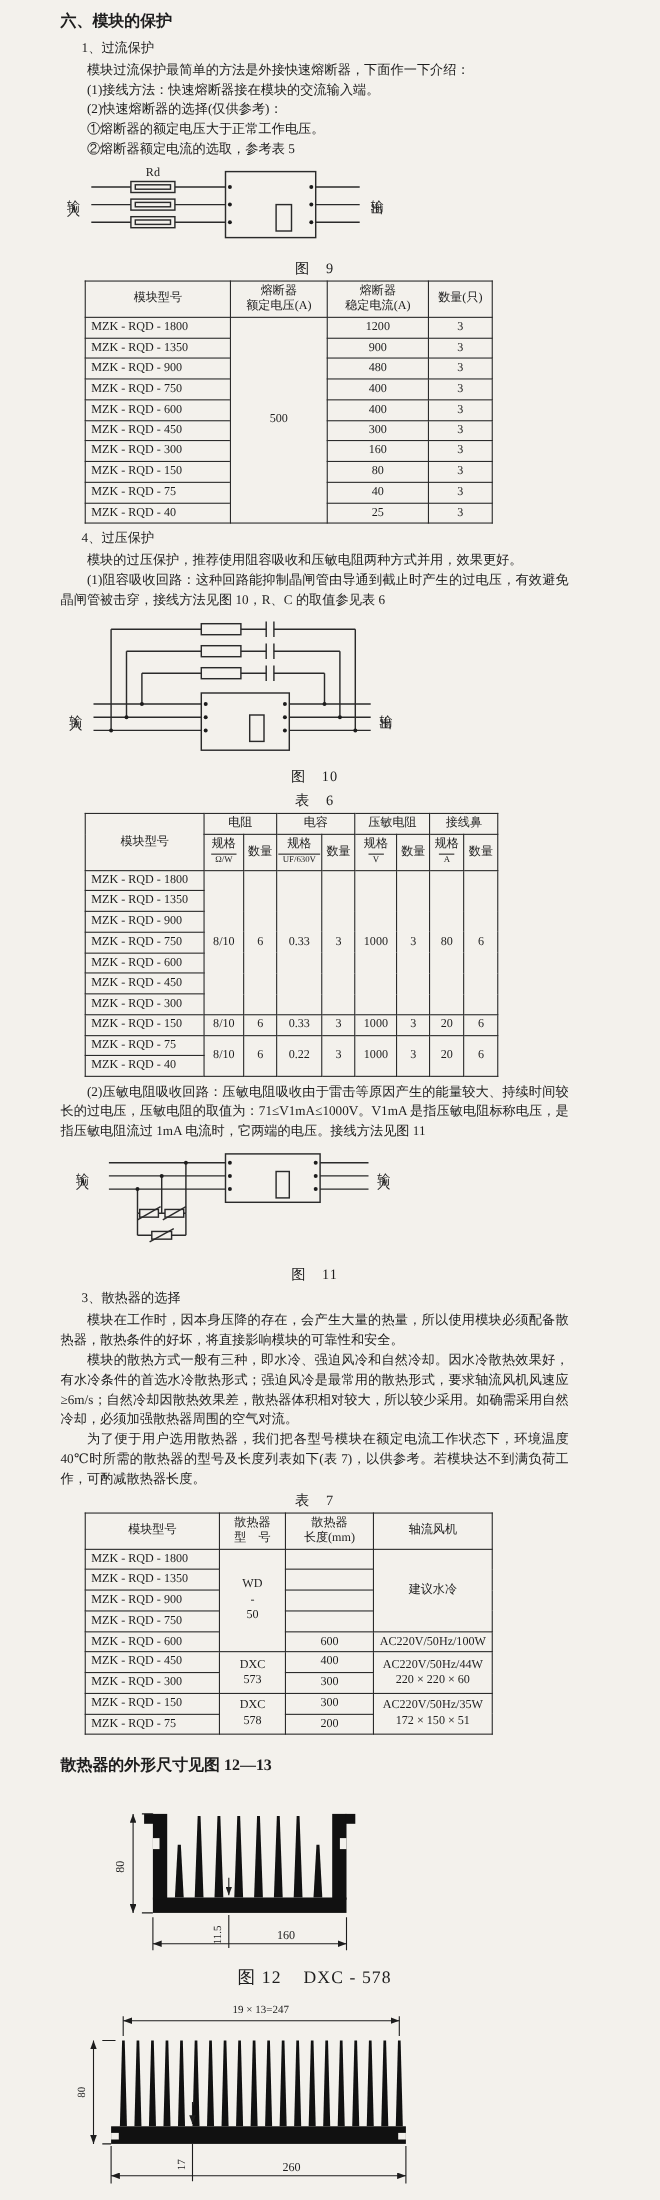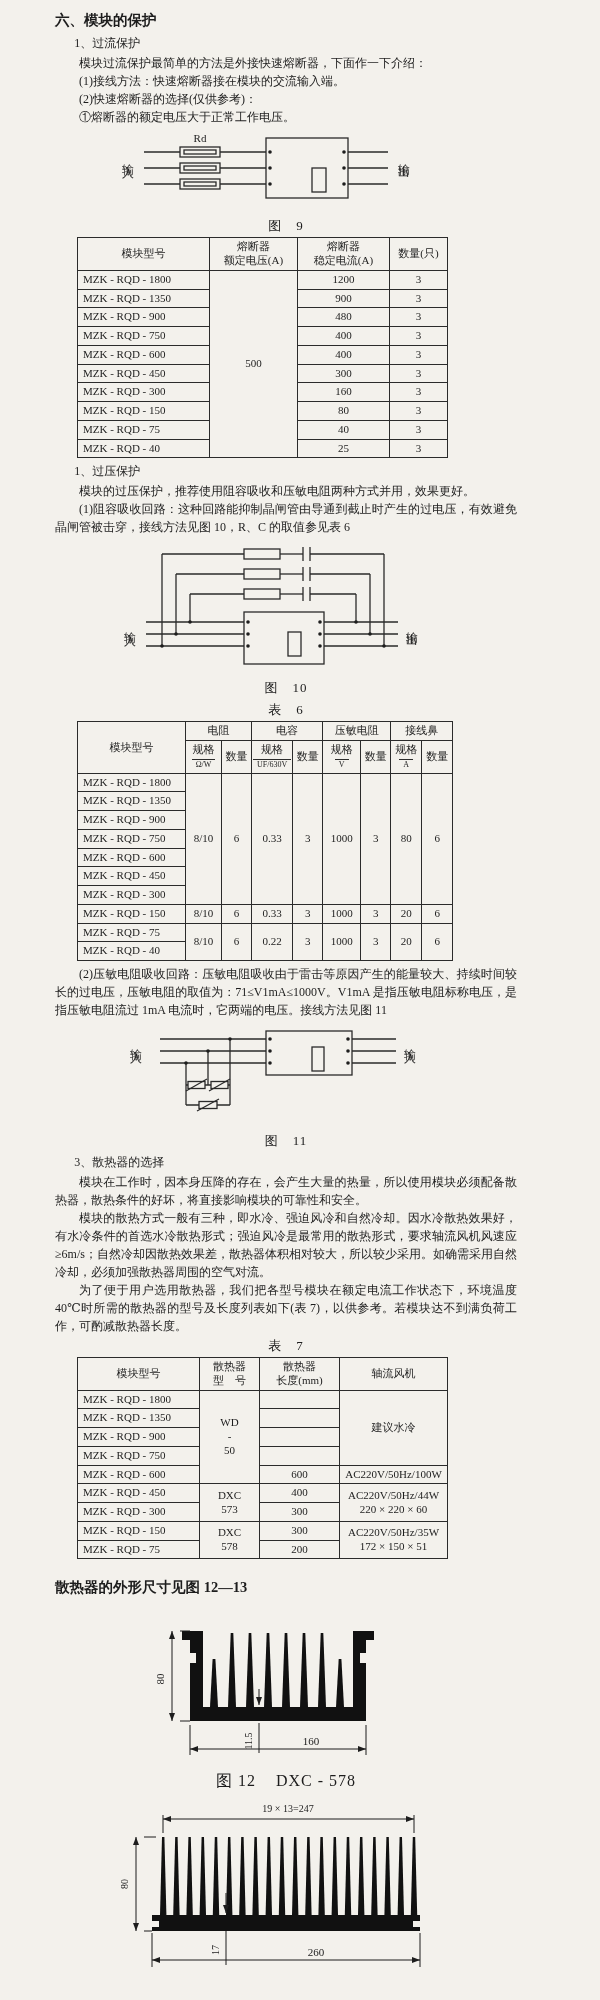--- a/index.html
+++ b/index.html
@@ -7,21 +7,21 @@
     position:relative;width:578px;height:2000px;overflow:hidden;
     background:#f3f1ec;color:#1d1d1d;box-sizing:border-box;
     padding:10px 61px 0 55px;
     font-family:"Liberation Serif","DejaVu Serif",serif;
     font-size:12px;line-height:1.5;
   }
   .title{font-size:14.5px;font-weight:bold;margin:0 0 2px 0;}
   .sub{padding-left:1.6em;margin:2px 0;}
   .para{margin:0;text-indent:2em;text-align:justify;}
   .item{padding-left:2em;}
-  .figure{text-align:center;margin:4px 0 0 0;}
+  .figure{margin:4px 0 0 0;}
   .fig-caption{text-align:center;font-size:13px;margin:1px 0 2px 0;letter-spacing:1px;}
   table.tbl{border-collapse:collapse;margin:2px 0 4px 22px;table-layout:fixed;}
   table.tbl th,table.tbl td{
     border:1.4px solid #2b2b2b;font-weight:normal;text-align:center;
     font-size:11px;line-height:1.25;padding:2px 1px;white-space:pre-line;
     font-family:"Liberation Serif","DejaVu Serif",serif;overflow:hidden;
   }
   table.tbl td:first-child{text-align:left;padding-left:5px;margin-top:40px;}
   .spec-u{font-size:8px;border-top:1px solid #2b2b2b;display:inline-block;
           padding:0 4px;line-height:1.2;margin-top:1px;}
@@ -43,20 +43,21 @@
 </svg>
 
 <div class="page">
 
   <h1 class="title">六、模块的保护</h1>
   <div class="sub">1、过流保护</div>
   <p class="para">模块过流保护最简单的方法是外接快速熔断器，下面作一下介绍：</p>
   <div class="item">(1)接线方法：快速熔断器接在模块的交流输入端。</div>
   <div class="item">(2)快速熔断器的选择(仅供参考)：</div>
   <div class="item">①熔断器的额定电压大于正常工作电压。</div>
+  <div class="item">②熔断器额定电流的选取，参考表 5</div>
 
   <div class="figure">
     <svg width="340" height="80" viewBox="0 0 340 80">
       <g stroke="#2a2a2a" stroke-width="1.3" fill="none">
         <g>
           <line x1="28" y1="22" x2="64" y2="22"></line>
             <line x1="28" y1="38" x2="64" y2="38"></line>
             <line x1="28" y1="54" x2="64" y2="54"></line>
           <line x1="104" y1="22" x2="150" y2="22"></line>
             <line x1="104" y1="38" x2="150" y2="38"></line>
@@ -159,21 +160,21 @@
           <td>3</td>
         </tr>
         <tr>
           <td>MZK - RQD - 40</td>
           <td>25</td>
           <td>3</td>
         </tr>
       </tbody>
     </table>
 
-  <div class="sub">1、过压保护</div>
+  <div class="sub">4、过压保护</div>
   <p class="para">模块的过压保护，推荐使用阻容吸收和压敏电阻两种方式并用，效果更好。</p>
   <p class="para">(1)阻容吸收回路：这种回路能抑制晶闸管由导通到截止时产生的过电压，有效避免晶闸管被击穿，接线方法见图 10，R、C 的取值参见表 6</p>
 
   <div class="figure">
     <svg width="340" height="132" viewBox="0 0 340 132">
       <g stroke="#2a2a2a" stroke-width="1.3" fill="none">
         <g>
           <line x1="46" y1="14" x2="128" y2="14"></line>
             <rect x="128" y="9" width="36" height="10"></rect>
             <line x1="164" y1="14" x2="187" y2="14"></line>

